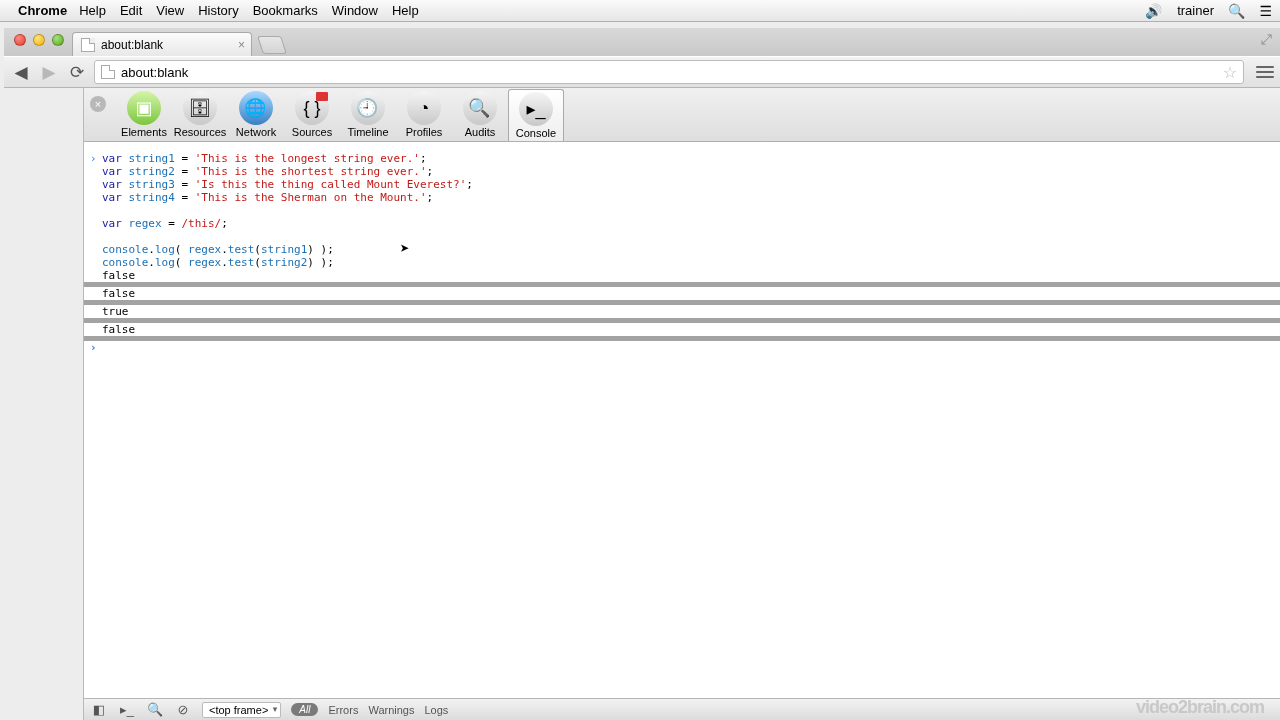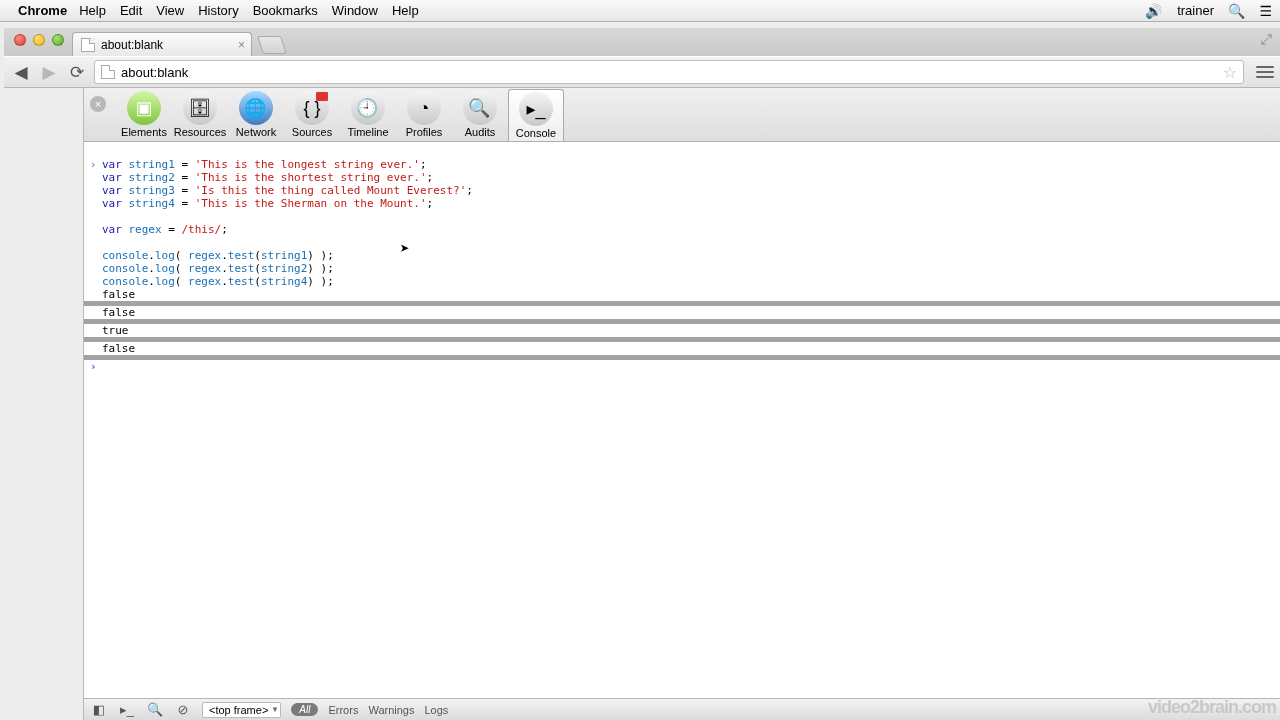--- a/index.html
+++ b/index.html
@@ -57,41 +57,41 @@
 .ico-res{background:linear-gradient(#f5f5f5,#c8c8c8);}
 .ico-net{background:linear-gradient(#a8d8ff,#3a7fc4);color:#fff;}
 .ico-src{background:linear-gradient(#f5f5f5,#c8c8c8);}
 .ico-tl{background:linear-gradient(#f5f5f5,#c8c8c8);}
 .ico-pro{background:linear-gradient(#f5f5f5,#c8c8c8);}
 .ico-aud{background:linear-gradient(#f5f5f5,#c8c8c8);}
 .ico-con{background:linear-gradient(#f5f5f5,#c8c8c8);}
 .flag{position:absolute;right:1px;top:1px;width:12px;height:9px;background:#d33;border-radius:1px;}
 
 
-.console-body { flex:1; overflow:auto; font-family: Menlo, Monaco, monospace; font-size: 11px; line-height: 13px; padding-top:16px; position: relative; }
+.console-body { flex:1; overflow:auto; font-family: Menlo, Monaco, monospace; font-size: 11px; line-height: 13px; padding-top:10px; position: relative; }
 .row { padding: 0 0 0 18px; white-space: pre; }
 .row.caret::before { content:"›"; position:absolute; left:6px; color:#3a77d6; font-size:11px; }
 .sep { border-bottom: 5px solid #a3a3a3; }
 .row.ret::before { content:"‹"; position:absolute; left:6px; color:#bbb; }
 .row.prompt::before { content:"›"; position:absolute; left:6px; color:#3a77d6; font-weight:bold; }
 .hl-blue{color:#1a1aa6;}
 .hl-name{color:#1a6fb5;}
 .hl-str{color:#c41a16;}
 .hl-reg{color:#c41a16;}
 .undef{color:#999;}
 .cursor { position: absolute; left: 316px; top: 100px; font-size: 16px; color:#000; pointer-events:none; }
 
 
 .dt-bot { height: 22px; background: linear-gradient(#f2f2f2,#dcdcdc); border-top:1px solid #b5b5b5; display:flex; align-items:center; padding:0 6px; gap:10px; font-size:11px;}
 .dt-bot .bicon{width:18px;height:16px;display:flex;align-items:center;justify-content:center;color:#555;font-size:13px;}
 .framesel{border:1px solid #bbb;border-radius:2px;padding:1px 12px 1px 6px;background:#fff;position:relative;font-size:11px;}
 .framesel::after{content:"▾";position:absolute;right:3px;top:1px;color:#666;font-size:9px;}
 .pill{background:#7a7a7a;color:#fff;border-radius:8px;padding:1px 8px;font-size:10px;font-style:italic;}
 .blink{color:#555;}
-.watermark{position:absolute;right:4px;bottom:2px;font-size:18px;color:#c8c8c8;font-weight:bold;font-family:sans-serif;letter-spacing:-1px;}
+.watermark{position:absolute;right:16px;bottom:2px;font-size:18px;color:#c8c8c8;font-weight:bold;font-family:sans-serif;letter-spacing:-1px;}
 </style>
 </head>
 <body>
 
 <div class="menubar">
   <span class="apple"></span>
   <span class="appname">Chrome</span>
   <span class="mitem">Help</span>
   <span class="mitem">Edit</span>
   <span class="mitem">View</span>
@@ -186,21 +186,20 @@
         <div id="codeblock">
             <div class="row caret"><span class="hl-blue">var</span> <span class="hl-name">string1</span> = <span class="hl-str">'This is the longest string ever.'</span>;</div>
             <div class="row"><span class="hl-blue">var</span> <span class="hl-name">string2</span> = <span class="hl-str">'This is the shortest string ever.'</span>;</div>
             <div class="row"><span class="hl-blue">var</span> <span class="hl-name">string3</span> = <span class="hl-str">'Is this the thing called Mount Everest?'</span>;</div>
             <div class="row"><span class="hl-blue">var</span> <span class="hl-name">string4</span> = <span class="hl-str">'This is the Sherman on the Mount.'</span>;</div>
             <div class="row">&nbsp;</div>
             <div class="row"><span class="hl-blue">var</span> <span class="hl-name">regex</span> = <span class="hl-reg">/this/</span>;</div>
             <div class="row">&nbsp;</div>
             <div class="row"><span class="hl-name">console</span>.<span class="hl-name">log</span>( <span class="hl-name">regex</span>.<span class="hl-name">test</span>(<span class="hl-name">string1</span>) );</div>
             <div class="row"><span class="hl-name">console</span>.<span class="hl-name">log</span>( <span class="hl-name">regex</span>.<span class="hl-name">test</span>(<span class="hl-name">string2</span>) );</div>
-            <div class="row"><span class="hl-name">console</span>.<span class="hl-name">log</span>( <span class="hl-name">regex</span>.<span class="hl-name">test</span>(<span class="hl-name">string4</span>) );</div>
             <div class="row sep">false</div>
             <div class="row sep">false</div>
             <div class="row sep">true</div>
             <div class="row sep">false</div>
             <div class="row prompt">&nbsp;</div>
           </div>
         <div class="cursor">➤</div>
       </div>
 
       <div class="dt-bot">

